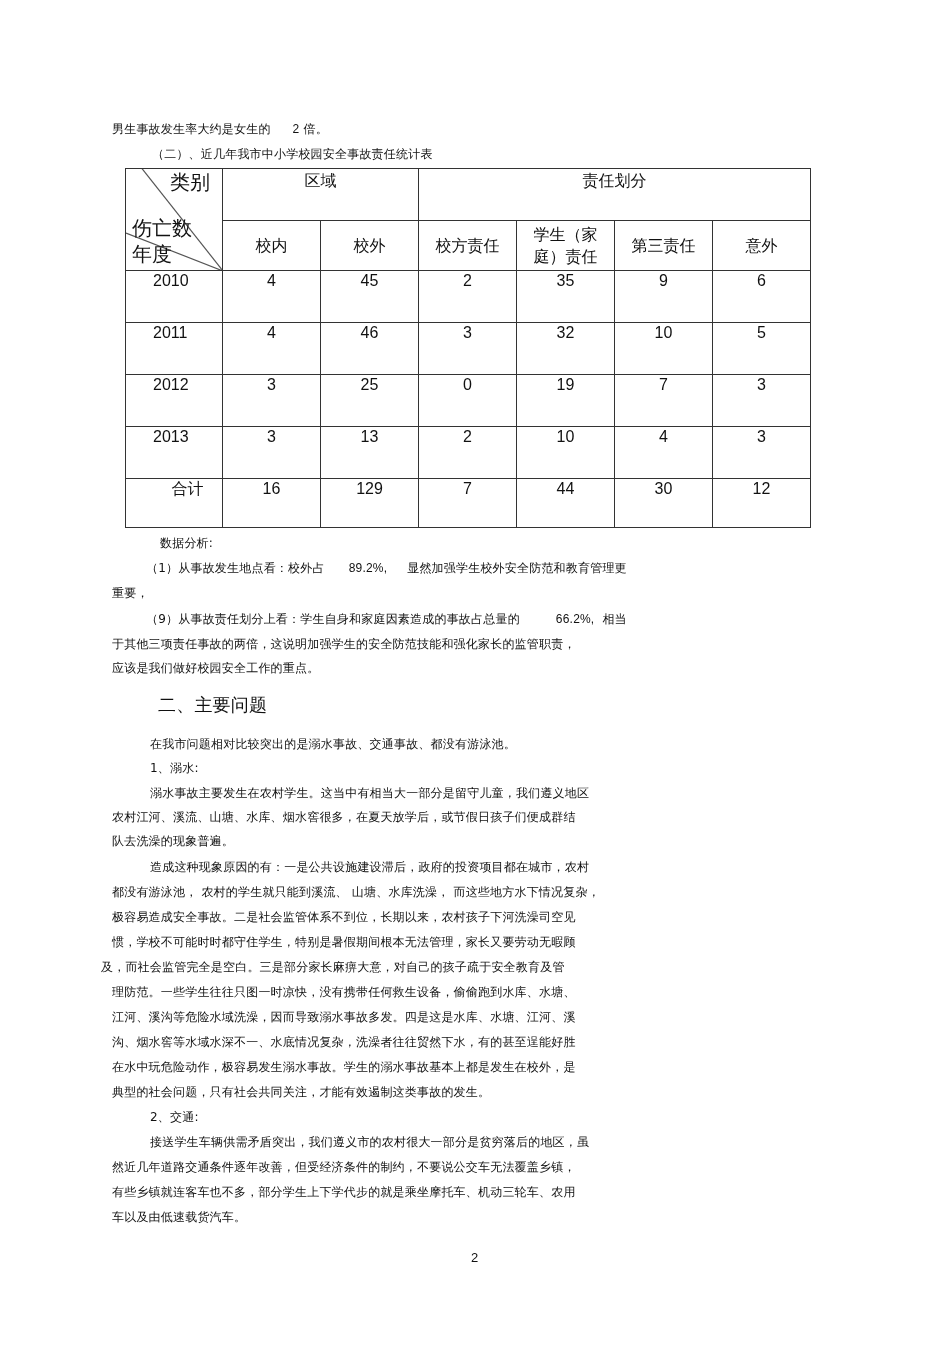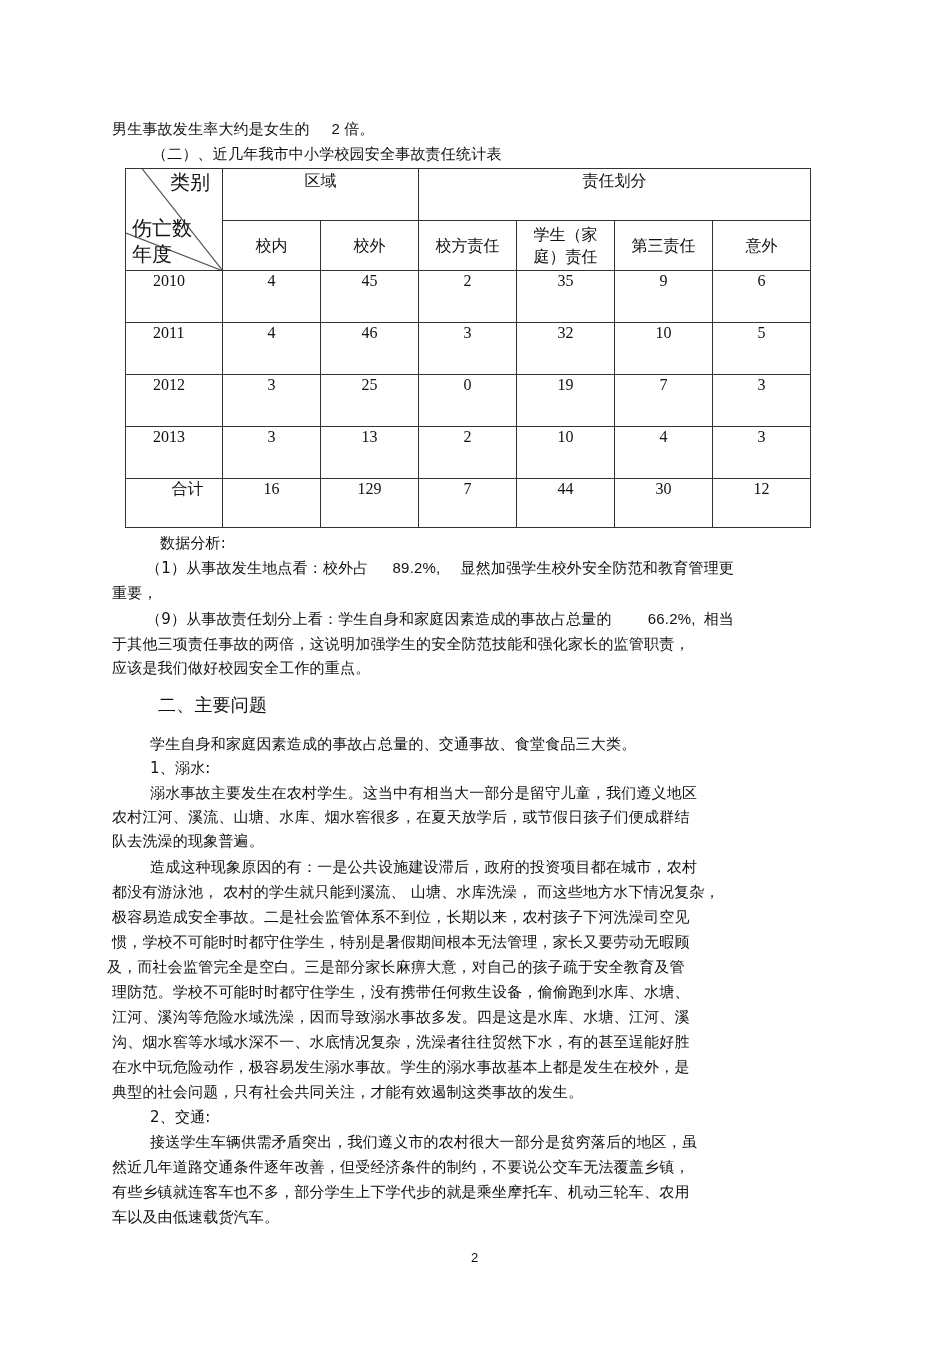--- a/index.html
+++ b/index.html
@@ -1,24 +1,24 @@
 <!DOCTYPE html>
 <html><head>
 <meta charset="utf-8">
 <style>
   html, body { margin: 0; padding: 0; background: #ffffff; }
   body { width: 950px; height: 1345px; position: relative; overflow: hidden;
          font-family: "DejaVu Sans", "Liberation Sans", sans-serif; color: #111; }
-  .line { position: absolute; font-size: 15px; line-height: 22px; white-space: nowrap; letter-spacing: 0.2px; }
+  .line { position: absolute; font-size: 12px; line-height: 22px; white-space: nowrap; letter-spacing: 0.2px; }
   .num { font-family: "Liberation Sans", sans-serif; }
   table.stats { position: absolute; left: 125px; top: 168px; border-collapse: collapse; table-layout: fixed; }
   table.stats td { border: 1.4px solid #333; padding: 0; text-align: center; vertical-align: top;
                    font-size: 16px; line-height: 20px; }
   table.stats td .cell { padding-top: 6px; }
-  .num-cell { font-family: Liberation Serif, serif; font-size: 16px; }
+  .num-cell { font-family: Liberation Sans, sans-serif; font-size: 16px; }
   .diag-cell { position: relative; overflow: hidden; }
   .diag-svg { position: absolute; left: 0; top: 0; }
   .diag-label { position: absolute; font-size: 20px; line-height: 22px; }
   .heading2 { font-size: 18px; }
   .pageno { position: absolute; left: 471px; top: 1250px; font-family: "Liberation Sans", sans-serif; font-size: 13px; }
 </style>
 </head>
 <body>
 
 <div class="line" style="left:112px; top:118px;">
@@ -119,33 +119,33 @@
   <span>（1）从事故发生地点看：校外占</span><span class="num" style="margin-left:24px;margin-right:20px">89.2%,</span><span>显然加强学生校外安全防范和教育管理更</span>
 </div>
 <div class="line" style="left:112px; top:582px;">重要，</div>
 <div class="line" style="left:146px; top:608px;">
   <span>（9）从事故责任划分上看：学生自身和家庭因素造成的事故占总量的</span><span class="num" style="margin-left:36px;margin-right:8px">66.2%,</span><span>相当</span>
 </div>
 <div class="line" style="left:112px; top:633px;">于其他三项责任事故的两倍，这说明加强学生的安全防范技能和强化家长的监管职责，</div>
 <div class="line" style="left:112px; top:657px;">应该是我们做好校园安全工作的重点。</div>
 
 <div class="line heading2" style="left:158px; top:694px;">二、主要问题</div>
-<div class="line" style="left:150px; top:733px;">学生自身和家庭因素造成的事故占总量的、交通事故、食堂食品三大类。</div>
+<div class="line" style="left:150px; top:733px;">在我市问题相对比较突出的是溺水事故、交通事故、都没有游泳池。</div>
 <div class="line" style="left:150px; top:757px;">1、溺水:</div>
 
 <div class="line" style="left:150px; top:782px;">溺水事故主要发生在农村学生。这当中有相当大一部分是留守儿童，我们遵义地区</div>
 <div class="line" style="left:112px; top:806px;">农村江河、溪流、山塘、水库、烟水窖很多，在夏天放学后，或节假日孩子们便成群结</div>
 <div class="line" style="left:112px; top:830px;">队去洗澡的现象普遍。</div>
 
 <div class="line" style="left:150px; top:856px;">造成这种现象原因的有：一是公共设施建设滞后，政府的投资项目都在城市，农村</div>
 <div class="line" style="left:112px; top:881px;">都没有游泳池，  农村的学生就只能到溪流、   山塘、水库洗澡，  而这些地方水下情况复杂，</div>
 <div class="line" style="left:112px; top:906px;">极容易造成安全事故。二是社会监管体系不到位，长期以来，农村孩子下河洗澡司空见</div>
 <div class="line" style="left:112px; top:931px;">惯，学校不可能时时都守住学生，特别是暑假期间根本无法管理，家长又要劳动无暇顾</div>
-<div class="line" style="left:107px; top:956px;">及，而社会监管完全是空白。三是部分家长麻痹大意，对自己的孩子疏于安全教育及管</div>
-<div class="line" style="left:112px; top:981px;">理防范。学校不可能时时都守住学生，没有携带任何救生设备，偷偷跑到水库、水塘、</div>
+<div class="line" style="left:101px; top:956px;">及，而社会监管完全是空白。三是部分家长麻痹大意，对自己的孩子疏于安全教育及管</div>
+<div class="line" style="left:112px; top:981px;">理防范。一些学生往往只图一时凉快，没有携带任何救生设备，偷偷跑到水库、水塘、</div>
 <div class="line" style="left:112px; top:1006px;">江河、溪沟等危险水域洗澡，因而导致溺水事故多发。四是这是水库、水塘、江河、溪</div>
 <div class="line" style="left:112px; top:1031px;">沟、烟水窖等水域水深不一、水底情况复杂，洗澡者往往贸然下水，有的甚至逞能好胜</div>
 <div class="line" style="left:112px; top:1056px;">在水中玩危险动作，极容易发生溺水事故。学生的溺水事故基本上都是发生在校外，是</div>
 <div class="line" style="left:112px; top:1081px;">典型的社会问题，只有社会共同关注，才能有效遏制这类事故的发生。</div>
 
 <div class="line" style="left:150px; top:1106px;">2、交通:</div>
 <div class="line" style="left:150px; top:1131px;">接送学生车辆供需矛盾突出，我们遵义市的农村很大一部分是贫穷落后的地区，虽</div>
 <div class="line" style="left:112px; top:1156px;">然近几年道路交通条件逐年改善，但受经济条件的制约，不要说公交车无法覆盖乡镇，</div>
 <div class="line" style="left:112px; top:1181px;">有些乡镇就连客车也不多，部分学生上下学代步的就是乘坐摩托车、机动三轮车、农用</div>
 <div class="line" style="left:112px; top:1206px;">车以及由低速载货汽车。</div>

